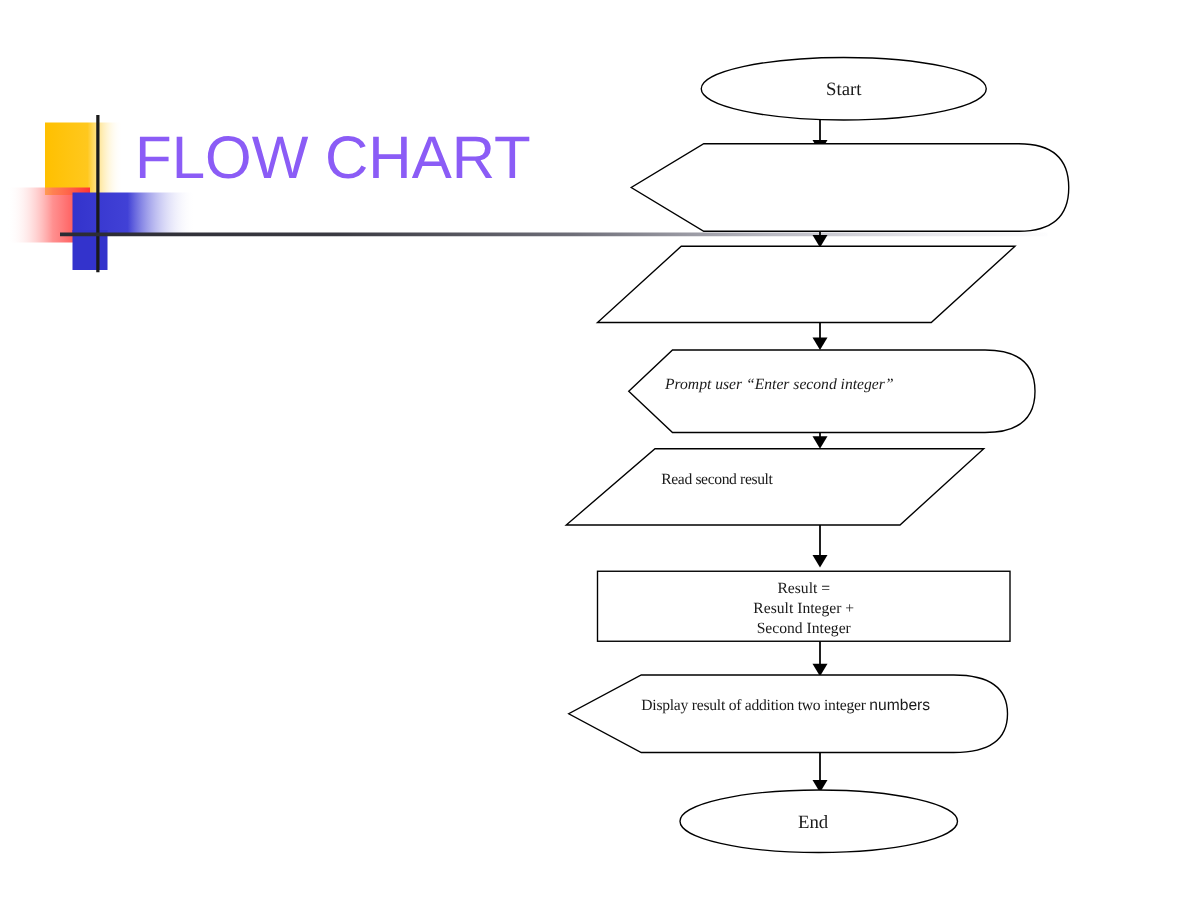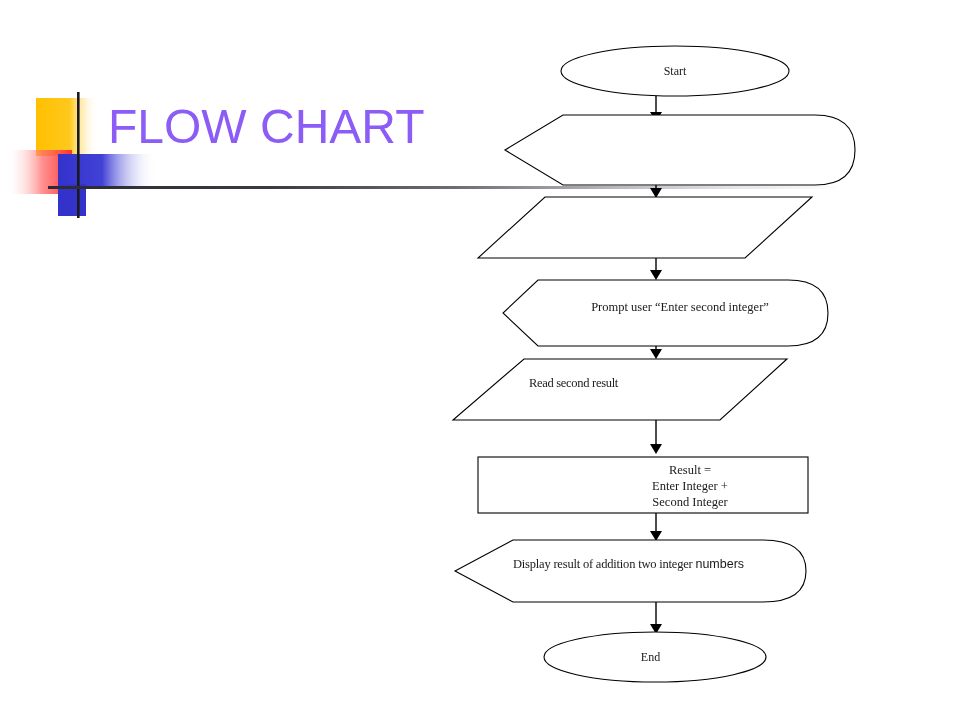--- a/index.html
+++ b/index.html
@@ -71,21 +71,21 @@
   }
 
   
   .lbl {
     position: absolute;
     font-family: "Liberation Serif", serif;
     color: #1a1a1a;
     text-align: center;
     white-space: nowrap;
   }
-  .lbl-oval { font-size: 12px; }
+  .lbl-oval { font-size: 15px; }
   .lbl-proc { font-size: 12.5px; }
   .lbl-para { font-size: 12.5px; letter-spacing: -0.3px; }
   .lbl-disp { font-size: 12.5px; letter-spacing: -0.2px; }
   .lbl-rect {
     font-size: 12.5px;
     line-height: 16px;
   }
   .emph-sans {
     font-family: Liberation Sans, sans-serif;
     font-size: 12.5px;
@@ -167,27 +167,27 @@
     <line class="connector" x1="656" y1="602" x2="656" y2="625"></line>
     <polygon class="arrow-head" points="650,624 662,624 656,634"></polygon>
 
     <ellipse class="shape-stroke" cx="655" cy="657" rx="111" ry="25"></ellipse>
   </svg>
 
   <div class="lbl lbl-oval" style="left:561px; top:64px; width:228px;">Start</div>
 
 
 
-  <div class="lbl lbl-proc" style="left:503px; top:300px; width:325px; text-align:center; padding-left:29px; box-sizing:border-box;">Prompt user  “Enter second integer”</div>
+  <div class="lbl lbl-proc" style="left:503px; top:300px; width:325px; text-align:left; padding-left:29px; box-sizing:border-box;font-style:italic;">Prompt user  “Enter second integer”</div>
 
   <div class="lbl lbl-para" style="left:453px; top:376px; width:334px; text-align:left; padding-left:76px; box-sizing:border-box;">Read second result</div>
 
-  <div class="lbl lbl-rect" style="left:478px; top:462px; width:330px;padding-left:47px;">
+  <div class="lbl lbl-rect" style="left:478px; top:462px; width:330px;">
     <div>Result =</div>
-    <div>Enter  Integer +</div>
+    <div>Result  Integer +</div>
     <div>Second Integer</div>
   </div>
 
   <div class="lbl lbl-disp" style="left:455px; top:557px; width:351px; text-align:left; padding-left:58px; box-sizing:border-box;"><span>Display result of addition two integer </span><span class="emph-sans">numbers</span></div>
 
   <div class="lbl lbl-oval" style="left:544px; top:650px; width:213px;">End</div>
 
 </div>
 
 </body></html>

